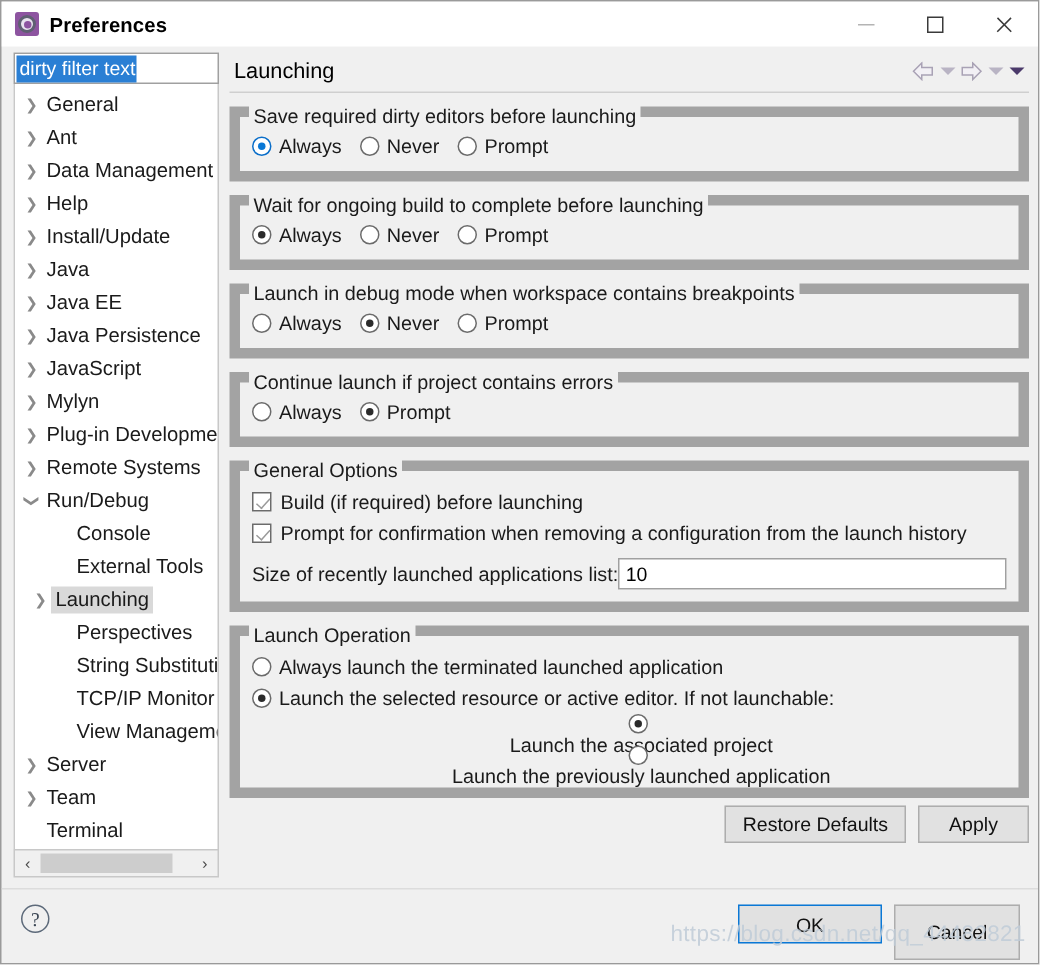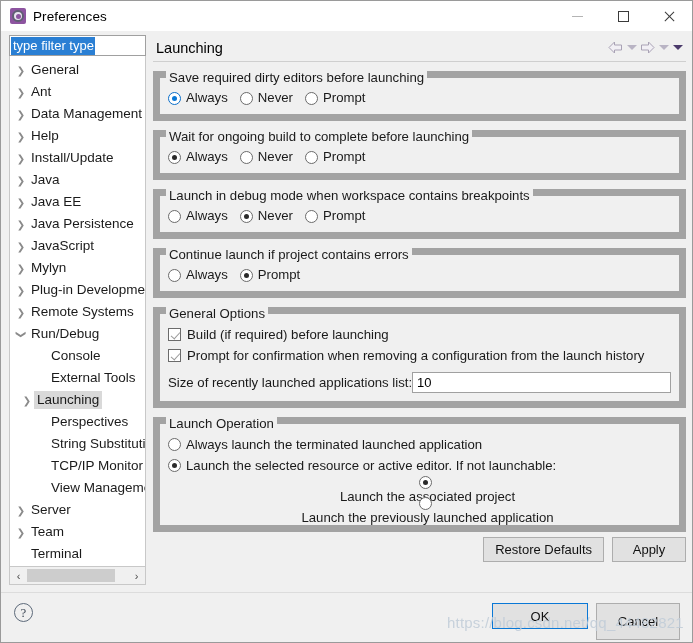--- a/index.html
+++ b/index.html
@@ -17,21 +17,21 @@
     background: #f0f0f0;
     border: 1px solid #9a9a9a;
     overflow: hidden;
   }
 
   
   #titlebar {
     position: absolute; left: 0; top: 0;
     width: 691px; height: 30px;
     background: #ffffff;
-    display: flex; align-items: center;
+    display: flex; align-items: center; font-weight: bold;
   }
   #title-icon {
     width: 16px; height: 16px; margin-left: 9px; margin-right: 7px;
     position: relative; flex: none;
   }
   #title-icon .sq {
     position: absolute; left:0; top:0; width:16px; height:16px;
     background: #8d54a0; border-radius: 2px;
   }
   #title-icon .gear {
@@ -143,21 +143,21 @@
     margin-top: 9px;
     padding: 10px 8px 7px 8px;
   }
   .groupbox > .gtitle {
     position: absolute; left: 6px; top: -8px;
     background: #f0f0f0; padding: 0 3px;
     font-size: 13.2px; color: #1a1a1a; white-space: nowrap;
   }
   .rowline { display: flex; align-items: center; gap: 12px; height: 19px; }
 
-  .radio, .check { display: inline-flex; align-items: flex-end; white-space: nowrap; }
+  .radio, .check { display: inline-flex; align-items: center; white-space: nowrap; }
   .rmark {
     width: 13px; height: 13px; border-radius: 50%;
     border: 1.3px solid #6b6b6b; background: #fff;
     margin-right: 5px; flex: none; position: relative;
   }
   .rmark.on:after {
     content:""; position: absolute; left: 3px; top: 3px;
     width: 5px; height: 5px; border-radius: 50%; background: #2b2b2b;
   }
   .rmark.on.blue { border-color: #0a6ec9; }
@@ -248,21 +248,21 @@
         <div class="glyph-max"></div>
       </div>
       <div class="wbtn" id="btn-close">
         <div class="glyph-close"></div>
       </div>
     </div>
   </div>
 
   <div id="leftpane">
     <div id="filter-box" title="type filter text">
-      <span id="filter-value">type filter type</span>
+      <span id="filter-value">dirty filter text</span>
     </div>
     <div id="tree">
         <div class="tnode lvl1">
           <span class="arrow">❯</span>
           <span class="lbl">General</span>
         </div>
         <div class="tnode lvl1">
           <span class="arrow">❯</span>
           <span class="lbl">Ant</span>
         </div>

